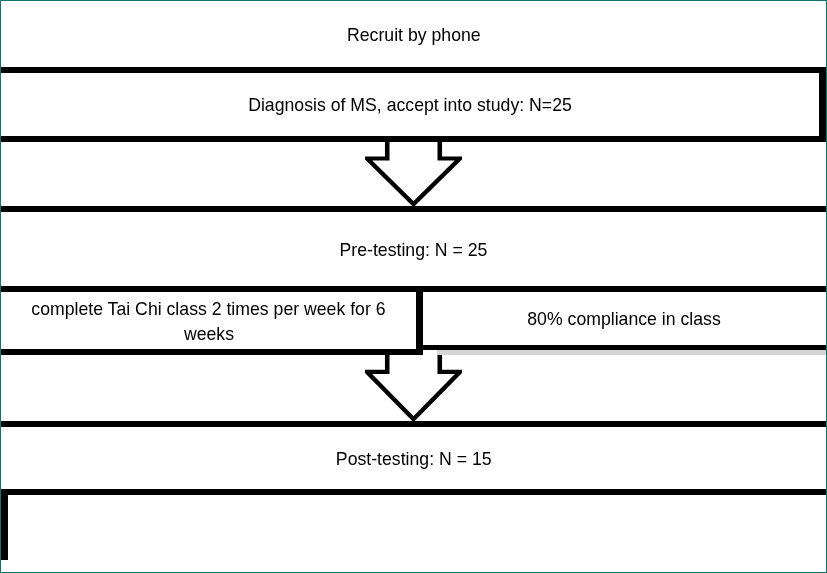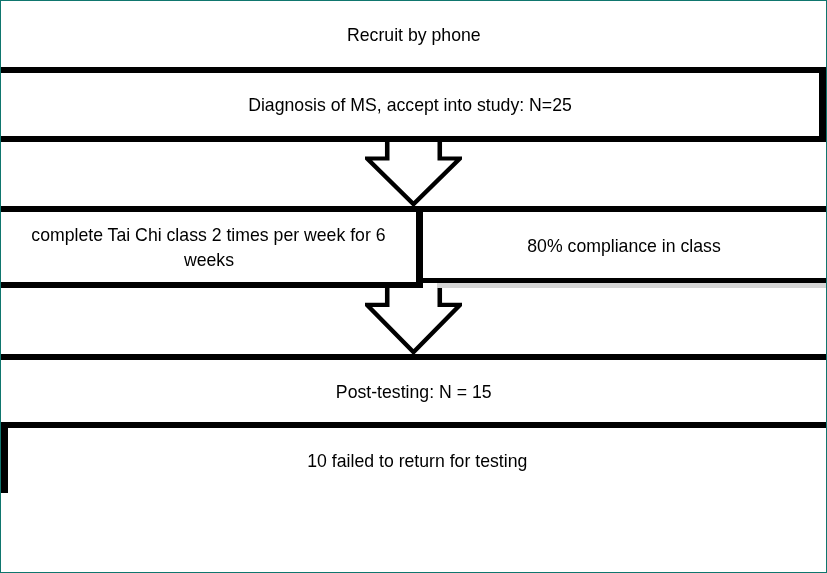--- a/index.html
+++ b/index.html
@@ -25,21 +25,21 @@
     text-align:center;
     font-size:19px;
     line-height:25px;
     flex:0 0 auto;
   }
   .row.bordered{border-bottom:6px solid #000;}
   .r1{height:72px;}
   .r2{height:69px;}
   .r3{height:70px;}
   .r4{height:80px;}
-  .r5{height:76px;}
+  .r5{height:63px;}
   .r6{height:72px;}
   .r7{height:68px;}
   .r8{height:65px;}
   .split{align-items:stretch;justify-content:flex-start;}
   .cell{
     flex:1 1 0;
     display:flex;flex-direction:column;
     align-items:center;justify-content:center;
     box-sizing:border-box;
     padding:0 6px;
@@ -86,20 +86,23 @@
       </div>
       <div class="vdiv"></div>
     </div>
 
     <div class="row bordered arrow-row r3">
       <svg viewBox="0 0 96 70" preserveAspectRatio="none" aria-hidden="true">
         <path d="M22,0 L22,18 L2,18 L48,68 L94,18 L74,18 L74,0" fill="#ffffff" stroke="#000000" stroke-width="4.5" stroke-linejoin="miter"></path>
       </svg>
     </div>
 
+    <div class="row bordered r4">
+      <span class="line">Pre-testing: N = 25</span>
+    </div>
 
     <div class="row split r5">
       <div class="cell cell-left-bordered">
         <span class="line">complete Tai Chi class 2 times per week for 6</span>
         <span class="line">weeks</span>
       </div>
       <div class="vdiv"></div>
       <div class="cell cell-shadowed">
         <div class="cell-inner">
           <span class="line">80% compliance in class</span>
@@ -114,19 +117,16 @@
         <path d="M22,0 L22,18 L2,18 L48,68 L94,18 L74,18 L74,0" fill="#ffffff" stroke="#000000" stroke-width="4.5" stroke-linejoin="miter"></path>
       </svg>
     </div>
 
     <div class="row bordered r7">
       <span class="line">Post-testing: N = 15</span>
     </div>
 
     <div class="row split r8">
       <div class="vdiv"></div>
-      <div class="cell">
-        <span class="line">10 failed to return for testing</span>
-      </div>
     </div>
 
   </div>
 </div>
 
 </body></html>

